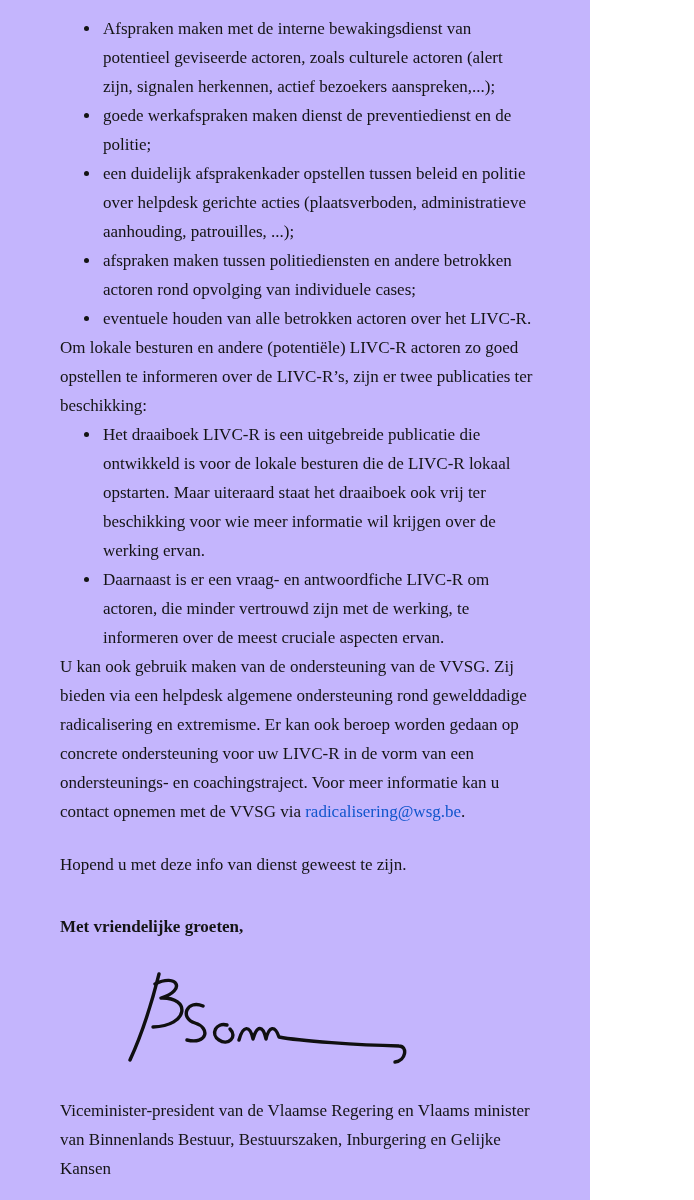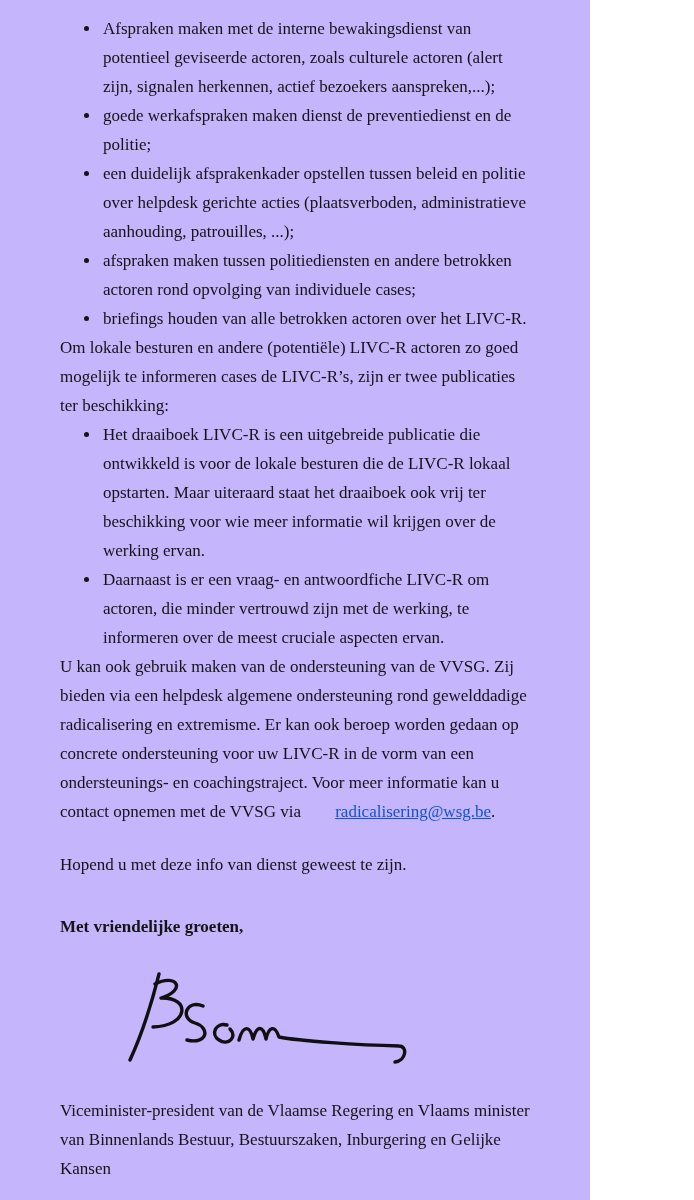--- a/index.html
+++ b/index.html
@@ -10,41 +10,41 @@
     padding: 14px 56px 20px 60px;
     font-family: "Liberation Serif", "DejaVu Serif", serif;
     font-size: 17px;
     line-height: 29px;
     color: #141414;
     background: #c4b5fd;
   }
   p { margin: 0; }
   ul.bullets { margin: 0; padding: 0 0 0 41px; list-style: disc; }
   ul.bullets li { padding-left: 2px; }
-  a.doc-link { color: var(--link-color, #1155CC); text-decoration: underline; cursor: pointer; margin-left: 30px; }
+  a.doc-link { color: var(--link-color, #1155CC); cursor: pointer; }
   .mt-sm { margin-top: 5px; }
   .mt    { margin-top: 24px; }
   .mt-lg { margin-top: 33px; font-weight: bold; }
   .signature-wrap { margin: 27px 0 0 55px; height: 104px; }
   .signature-wrap svg { display: block; }
 </style>
 </head>
 <body>
 
 <div class="page">
 
   <ul class="bullets">
     <li>Afspraken maken met de interne bewakingsdienst van potentieel geviseerde actoren, zoals culturele actoren (alert zijn, signalen herkennen, actief bezoekers aanspreken,...);</li>
     <li>goede werkafspraken maken dienst de preventiedienst en de politie;</li>
     <li>een duidelijk afsprakenkader opstellen tussen beleid en politie over helpdesk gerichte acties (plaatsverboden, administratieve aanhouding, patrouilles, ...);</li>
     <li>afspraken maken tussen politiediensten en andere betrokken actoren rond opvolging van individuele cases;</li>
-    <li>briefings houden van alle betrokken actoren over het LIVC-R.</li>
+    <li>eventuele houden van alle betrokken actoren over het LIVC-R.</li>
   </ul>
 
-  <p>Om lokale besturen en andere (potentiële) LIVC-R actoren zo goed mogelijk te informeren cases de LIVC-R’s, zijn er twee publicaties ter beschikking:</p>
+  <p>Om lokale besturen en andere (potentiële) LIVC-R actoren zo goed opstellen te informeren over de LIVC-R’s, zijn er twee publicaties ter beschikking:</p>
 
   <ul class="bullets mt-sm">
     <li>Het draaiboek LIVC-R is een uitgebreide publicatie die ontwikkeld is voor de lokale besturen die de LIVC-R lokaal opstarten. Maar uiteraard staat het draaiboek ook vrij ter beschikking voor wie meer informatie wil krijgen over de werking ervan.</li>
     <li>Daarnaast is er een vraag- en antwoordfiche LIVC-R om actoren, die minder vertrouwd zijn met de werking, te informeren over de meest cruciale aspecten ervan.</li>
   </ul>
 
   <p>
     <span>U kan ook gebruik maken van de ondersteuning van de VVSG. Zij bieden via een helpdesk algemene ondersteuning rond gewelddadige radicalisering en extremisme. Er kan ook beroep worden gedaan op concrete ondersteuning voor uw LIVC-R in de vorm van een ondersteunings- en coachingstraject. Voor meer informatie kan u contact opnemen met de VVSG via </span><a class="doc-link">radicalisering@wsg.be</a><span>.</span>
   </p>
 

